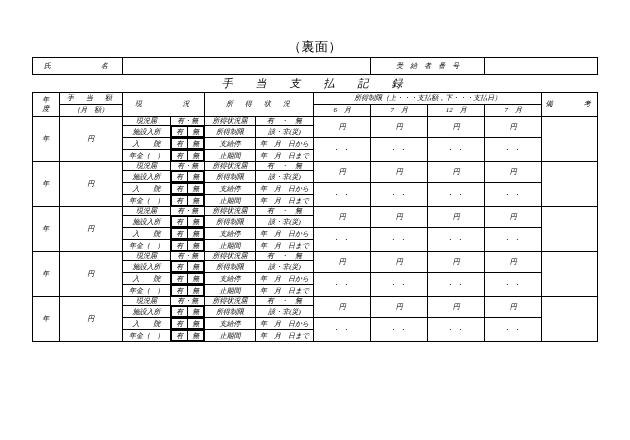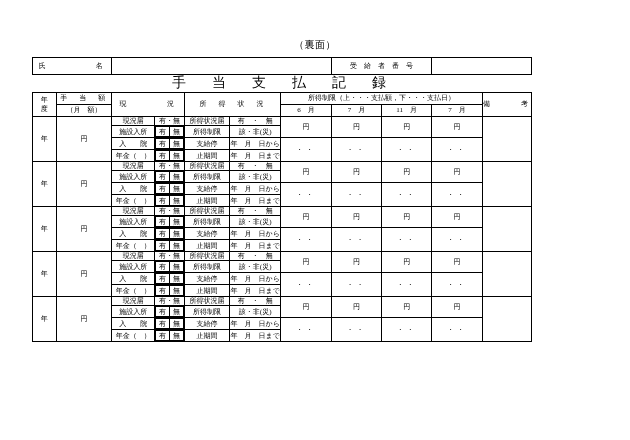--- a/index.html
+++ b/index.html
@@ -19,30 +19,31 @@
     width: 630px;
     height: 440px;
     box-sizing: border-box;
   }
   .header-label {
     position: absolute;
     top: 38px;
     left: 0;
     width: 630px;
     text-align: center;
-    font-size: 10px;
+    font-size: 13px;
     letter-spacing: 0.5px;
   }
   table.main {
     position: absolute;
     top: 57px;
     left: 32px;
-    width: 500px;
+    width: 566px;
     border-collapse: collapse;
     table-layout: fixed;
+    font-style: italic;
   }
   table.main td, table.main th {
     border: 1px solid #000000;
     font-size: 7px;
     font-weight: normal;
     padding: 0;
     text-align: center;
     vertical-align: middle;
     line-height: 1.15;
   }
@@ -133,39 +134,39 @@
 
     <tbody>
         <tr class="row-name">
       <td colspan="2" class="left spread">氏　　　　　名</td>
       <td colspan="5"></td>
       <td colspan="2" class="sub-c">受　給　者　番　号</td>
       <td colspan="2"></td>
     </tr>
 
     <tr class="row-title">
-      <td colspan="11" class="spread-wide" style="border-left:none;border-right:none;border-bottom:none;font-size:14px;">手　当　支　払　記　録</td>
+      <td colspan="11" class="spread-wide" style="border-left:none;border-right:none;border-bottom:none;font-size:11px;">手　当　支　払　記　録</td>
     </tr>
 
     <tr class="hdr">
       <td rowspan="2">
         <div style="font-size:7px;">年</div>
         <div style="font-size:7px;">度</div>
       </td>
       <td class="spread">手　当　額</td>
       <td colspan="2" rowspan="2" class="spread">現　　　　況</td>
       <td colspan="2" rowspan="2" class="spread">所　得　状　況</td>
       <td colspan="4">所得制限（上・・・支払額，下・・・支払日）</td>
       <td rowspan="2" class="spread">備　　　考</td>
     </tr>
     <tr class="hdr">
       <td>（月　額）</td>
       <td>6　月</td>
       <td>7　月</td>
-      <td>11　月</td>
+      <td>12　月</td>
       <td>7　月</td>
     </tr>
 
     <tr>
       <td rowspan="4" class="ycell">年</td>
       <td rowspan="4" class="amount-cell">円</td>
       <td class="sub-l dash-bottom">現況届</td>
       <td class="sub-c dash-bottom">有・無</td>
       <td class="sub-l" style="border-bottom:none;">所得状況届</td>
       <td class="sub-c" style="border-bottom:none;">有　・　無</td>

